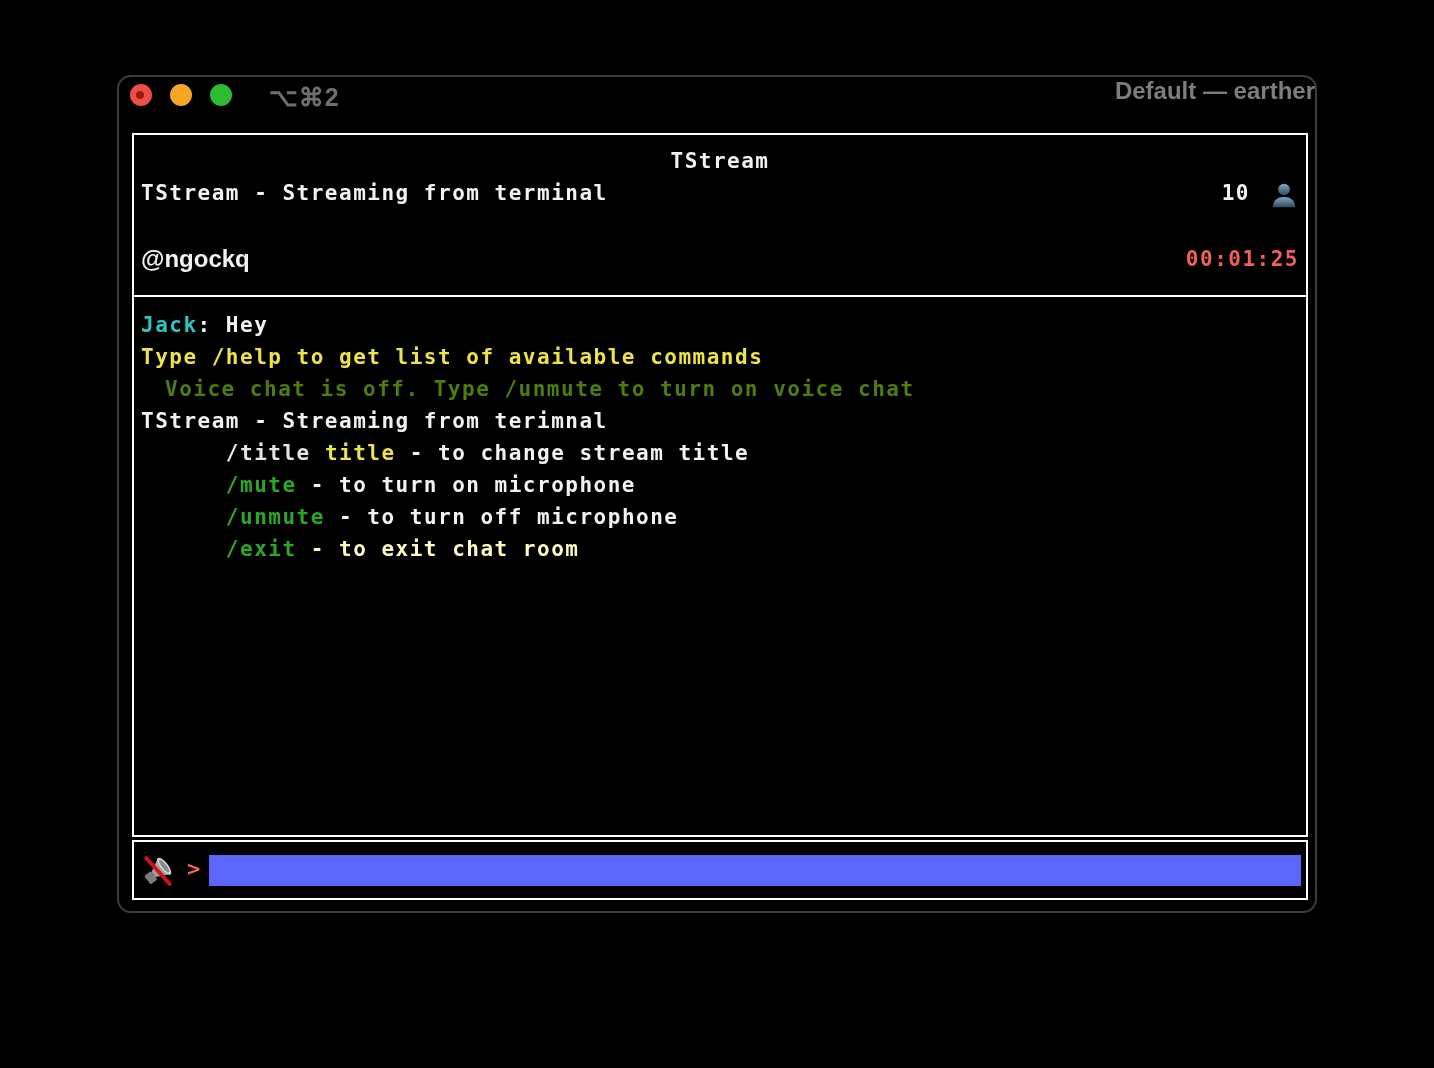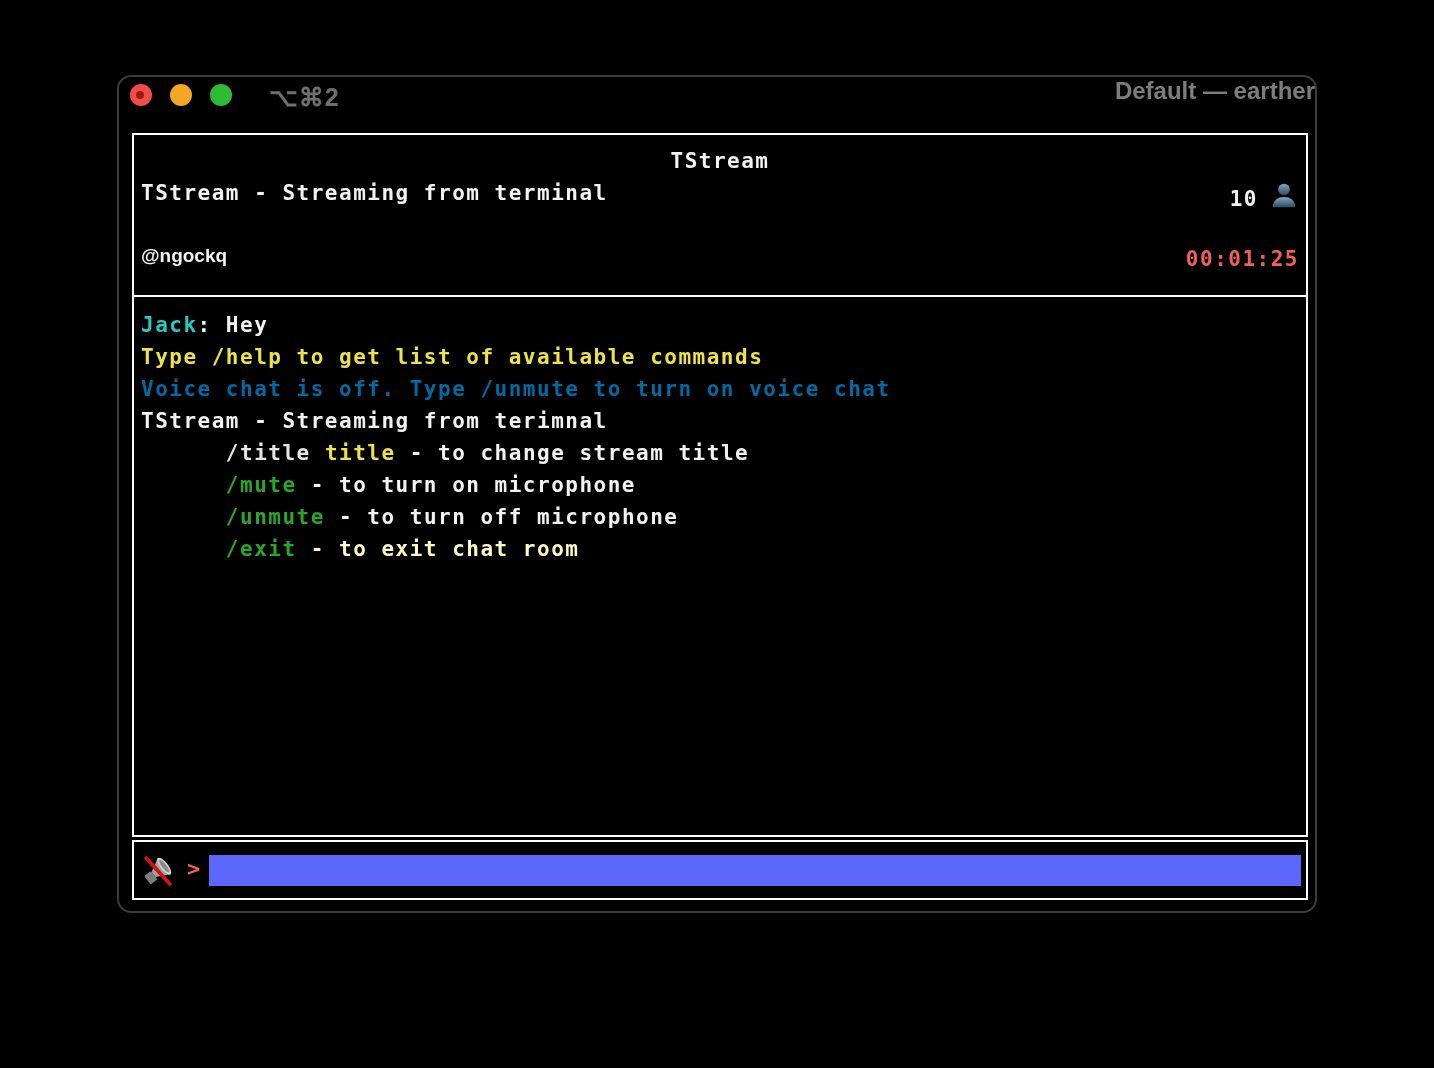--- a/index.html
+++ b/index.html
@@ -28,24 +28,24 @@
        box-sizing:border-box;background:#000;}
   .header-box{top:56px;height:196px;}
   .chat-box{top:218px;height:542px;padding:12px 16px 0 7px;}
   .input-box{top:763px;height:60px;}
 
   
   .mono{font-family:"DejaVu Sans Mono",monospace;font-weight:bold;font-size:21px;
         letter-spacing:1.5px;color:var(--white);white-space:pre;}
   .hb-line1{position:absolute;left:0;top:14px;width:100%;text-align:center;}
   .hb-row2-left{position:absolute;left:7px;top:46px;}
-  .viewers{position:absolute;right:8px;top:46px;display:flex;align-items:flex-end;gap:12px;}
+  .viewers{position:absolute;right:8px;top:46px;display:flex;align-items:flex-start;gap:20px;}
   .bust{width:28px;height:30px;}
   .username{position:absolute;left:7px;top:110px;font-family:"Liberation Sans",sans-serif;
-            font-weight:bold;font-size:19px;color:var(--white);}
+            font-weight:bold;font-size:24px;color:var(--white);}
   .timer{position:absolute;right:7px;top:112px;color:var(--red);}
 
   
   .chat-line{font-family:"DejaVu Sans Mono",monospace;font-weight:bold;font-size:21px;
              letter-spacing:1.5px;line-height:32px;white-space:pre;}
 
   
   .mute-icon{position:absolute;left:6px;top:11px;width:36px;height:36px;}
   .prompt{position:absolute;left:53px;top:14px;color:var(--red);font-size:22px;}
   .input-field{position:absolute;left:75px;top:13px;width:1092px;height:31px;
@@ -85,21 +85,21 @@
           <path d="M3 28 c0-7.5 5.2-11 12-11 s12 3.5 12 11 z" fill="url(#bustGrad)"></path>
         </svg>
       </div>
       <div class="username">@ngockq</div>
       <div class="mono timer">00:01:25</div>
     </div>
 
     <div class="box chat-box">
         <div class="chat-line"><span style="color: rgb(44, 200, 192);">Jack</span><span style="color: rgb(242, 242, 242);">: Hey</span></div>
         <div class="chat-line"><span style="color: rgb(236, 227, 74);">Type /help to get list of available commands</span></div>
-        <div class="chat-line"><span style="color: #0369a1;">Voice chat is off. Type /unmute to turn on voice chat</span></div>
+        <div class="chat-line"><span style="color: #4d7c0f; margin-left: 24px;">Voice chat is off. Type /unmute to turn on voice chat</span></div>
         <div class="chat-line"><span style="color: rgb(242, 242, 242);">TStream - Streaming from terimnal</span></div>
         <div class="chat-line"><span style="color: rgb(242, 242, 242);">      </span><span style="color: #e5e5e5;">/title</span><span style="color: rgb(242, 242, 242);"> </span><span style="color: rgb(236, 227, 74);">title</span><span style="color: rgb(242, 242, 242);"> - to change stream title</span></div>
         <div class="chat-line"><span style="color: rgb(242, 242, 242);">      </span><span style="color: rgb(42, 166, 42); margin-top: 23px;">/mute</span><span style="color: rgb(242, 242, 242);"> - to turn on microphone</span></div>
         <div class="chat-line"><span style="color: rgb(242, 242, 242);">      </span><span style="color: rgb(42, 166, 42);">/unmute</span><span style="color: rgb(242, 242, 242);"> - to turn off microphone</span></div>
         <div class="chat-line"><span style="color: rgb(242, 242, 242);">      </span><span style="color: rgb(42, 166, 42);">/exit</span><span style="color: #fef9c3;"> - to exit chat room</span></div>
       </div>
 
     <div class="box input-box">
       <svg class="mute-icon" viewBox="0 0 32 32">
         <g transform="rotate(-38 16 16)">

